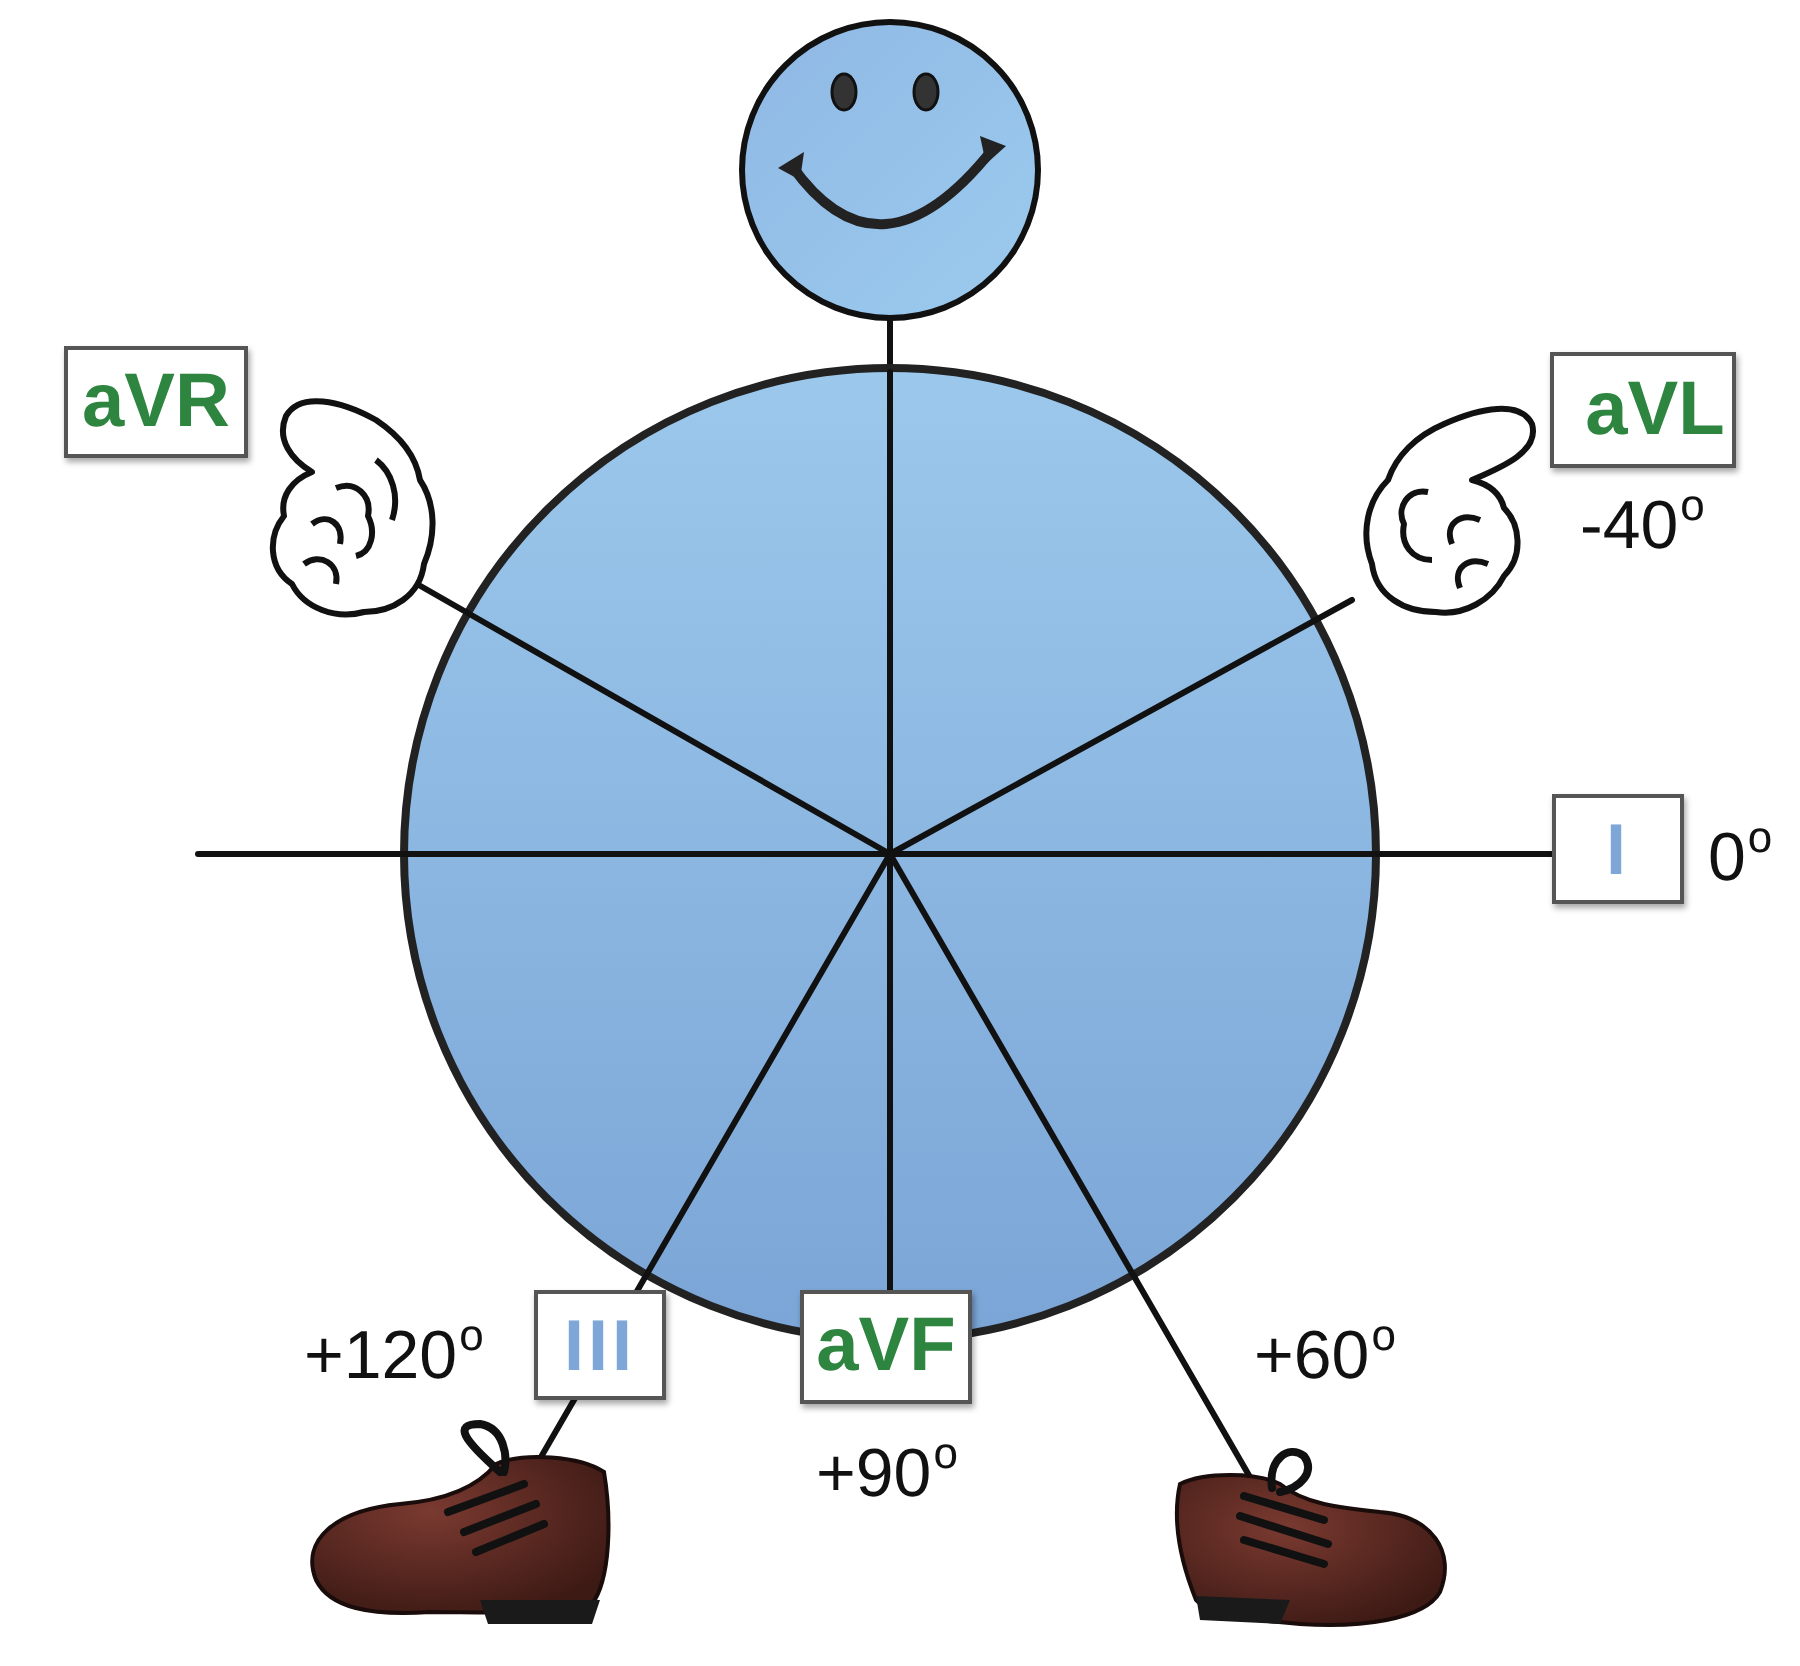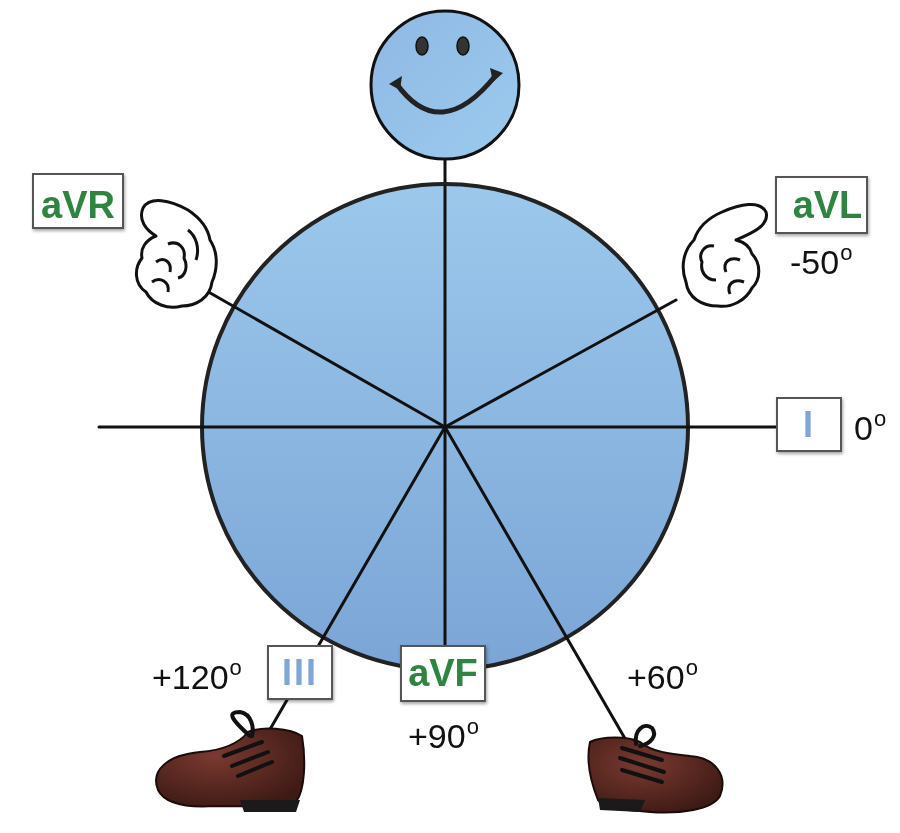--- a/index.html
+++ b/index.html
@@ -101,29 +101,29 @@
       <g stroke="#111" stroke-width="4" fill="none" stroke-linecap="round">
         <path d="M622 748 L662 760"></path>
         <path d="M620 758 L664 772"></path>
         <path d="M622 770 L662 782"></path>
         <path d="M636 744 C634 730 644 722 652 728 C658 736 650 744 640 746"></path>
       </g>
     </g>
   </svg>
 
   
-  <div class="lead-box aug" style="left:32px; top:173px; width:92px; height:56px;align-items:flex-end;">
+  <div class="lead-box aug" style="left:32px; top:173px; width:92px; height:56px;">
     <span>aVR</span>
   </div>
 
   <div class="lead-box aug" style="left:775px; top:176px; width:93px; height:58px;padding-left:12px;">
     <span>aVL</span>
   </div>
   <div class="angle" style="left:790px; top:240px;">
-    <span>-50</span><sup>o</sup>
+    <span>-40</span><sup>o</sup>
   </div>
 
   <div class="lead-box limb" style="left:776px; top:397px; width:66px; height:55px;">
     <span>I</span>
   </div>
   <div class="angle" style="left:854px; top:406px;">
     <span>0</span><sup>o</sup>
   </div>
 
   <div class="lead-box limb" style="left:267px; top:645px; width:66px; height:55px;">

